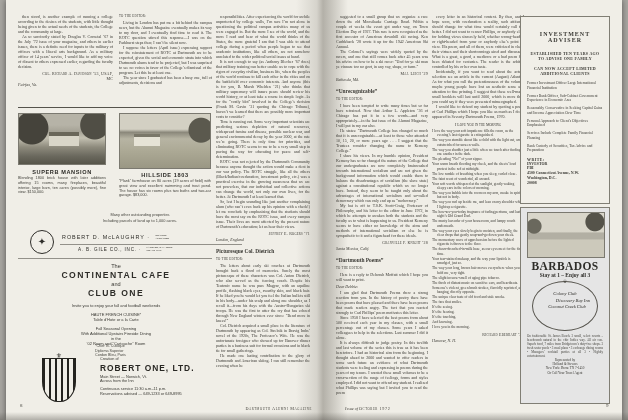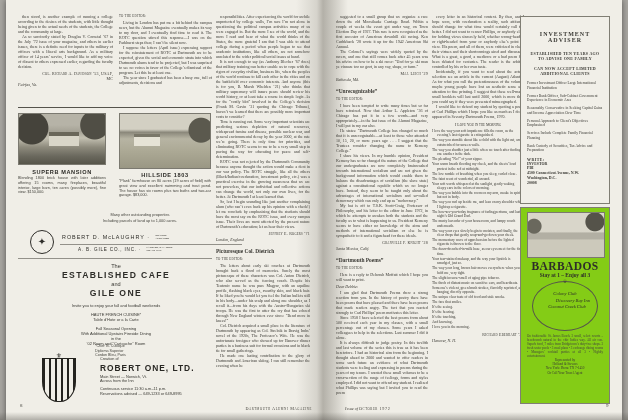--- a/index.html
+++ b/index.html
@@ -86,21 +86,21 @@
      border:1px solid #807e74; background:#f1efe8; padding:6px 6px 0 6px;
      font-family:"Liberation Serif",serif; color:#3a3934; overflow:hidden; }
   .invest .ttl { text-align:center; font-weight:bold; font-size:6px; letter-spacing:1px; margin:8px 0 8px 0; }
   .invest .cl { text-align:center; font-size:4px; line-height:5px; font-weight:bold;
      letter-spacing:.3px; margin-bottom:5px; }
   .inv-item { font-size:3.7px; line-height:4.5px; margin-bottom:3.5px; text-align:left; }
   .invest .wr { font-size:3.9px; font-weight:bold; margin-top:5px; letter-spacing:.5px; }
   .invest .wl p { font-size:3.9px; line-height:4.8px; font-weight:bold; }
 
   .barbados { position:absolute; left:520px; top:207px; width:90px; height:197px;
-     border:1px solid #807e74; background:#84cc16; padding:4px 6px 0 6px; overflow:hidden;
+     border:1px solid #807e74; background:#e5e5e5; padding:4px 6px 0 6px; overflow:hidden;
      color:#2e2d29; }
   .bb-photo { width:78px; height:46px; border:.5px solid #7b7970; background:
       radial-gradient(circle at 88% 20%, #55534a 0 9px, rgba(0,0,0,0) 10px),
       radial-gradient(circle at 8% 30%, #6a685d 0 7px, rgba(0,0,0,0) 8px),
       linear-gradient(180deg,#d9d6ca 0 42%,#b2afa3 46% 58%,#ccc9bb 62% 100%); }
   .bb-title { font-family:"Liberation Serif",serif; font-weight:bold; font-size:11.5px;
      letter-spacing:.4px; text-align:center; margin-top:2px; line-height:12px; }
   .bb-sub { font-weight:bold; font-size:5.4px; text-align:center; margin-bottom:2px; }
   .bb-oval { position:relative; width:66px; height:50px; margin:3px auto 3px auto;
      border:1px solid #55534c; border-radius:50%; padding-top:9px; }
@@ -175,23 +175,23 @@
   <span> · </span>
   <span class="tiny-stack">
     <span>HANOVER, N. H. 03755</span><br>
     <span>603-448-4740</span>
   </span>
 </div>
 <div class="rule" style="left:18px; top:258px; width:194px; opacity:.6;"></div>
 
 <div class="cafe">
   <div class="t1">The</div>
-  <div class="big">ESTABLISHED CAFE</div>
+  <div class="big">CONTINENTAL CAFE</div>
   <div class="t1">and</div>
-  <div class="big">GILE ONE</div>
+  <div class="big">CLUB ONE</div>
   <div class="gap"></div>
   <div class="sm">Invite you to enjoy your fall and football weekends</div>
   <div class="gap"></div>
   <div class="sm">HAUTE FRENCH CUISINE*</div>
   <div class="sm">Table d’Hote or a la Carte</div>
   <div class="gap"></div>
   <div class="sm">Fall Seasonal Opening</div>
   <div class="sm">With Additional Upstairs Fireside Dining</div>
   <div class="sm">in the</div>
   <div class="sm">’02 Room and “Cartouche” Room</div>

